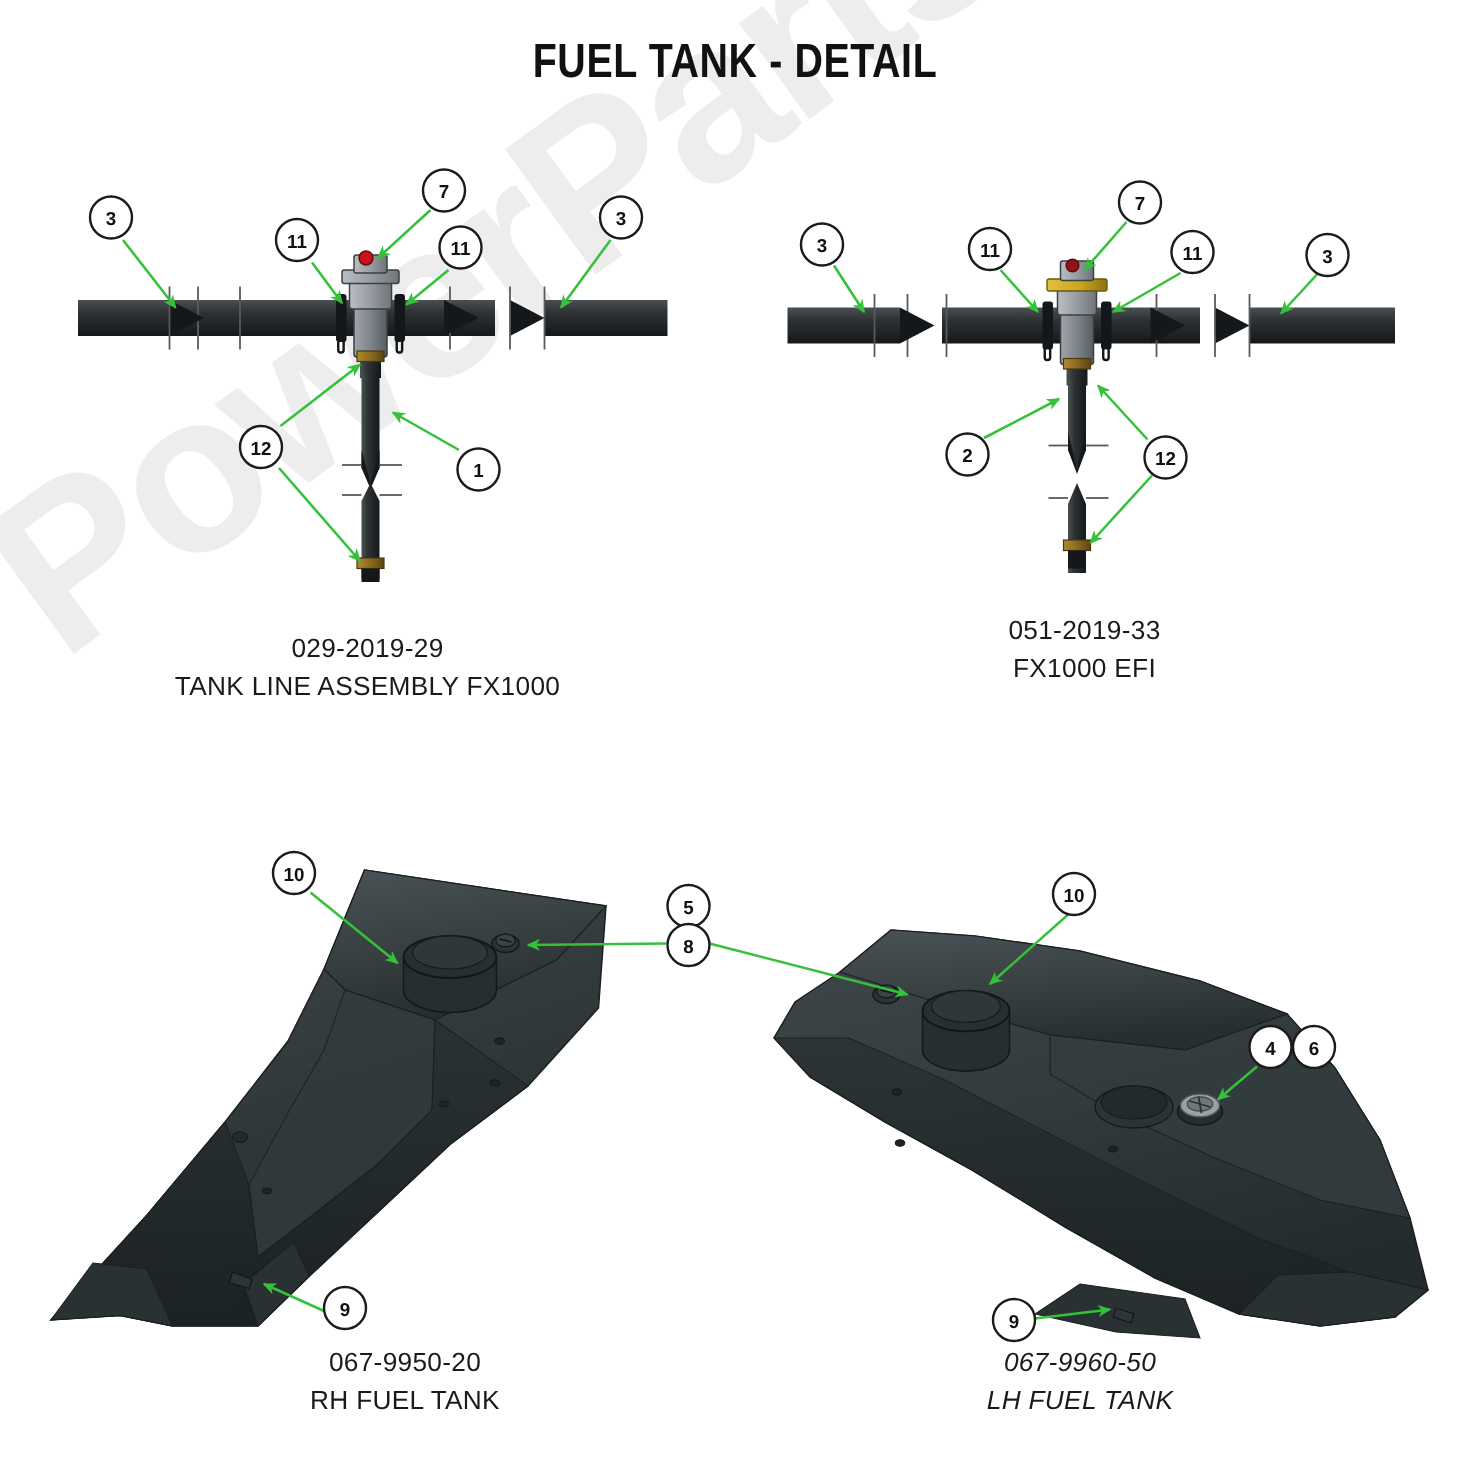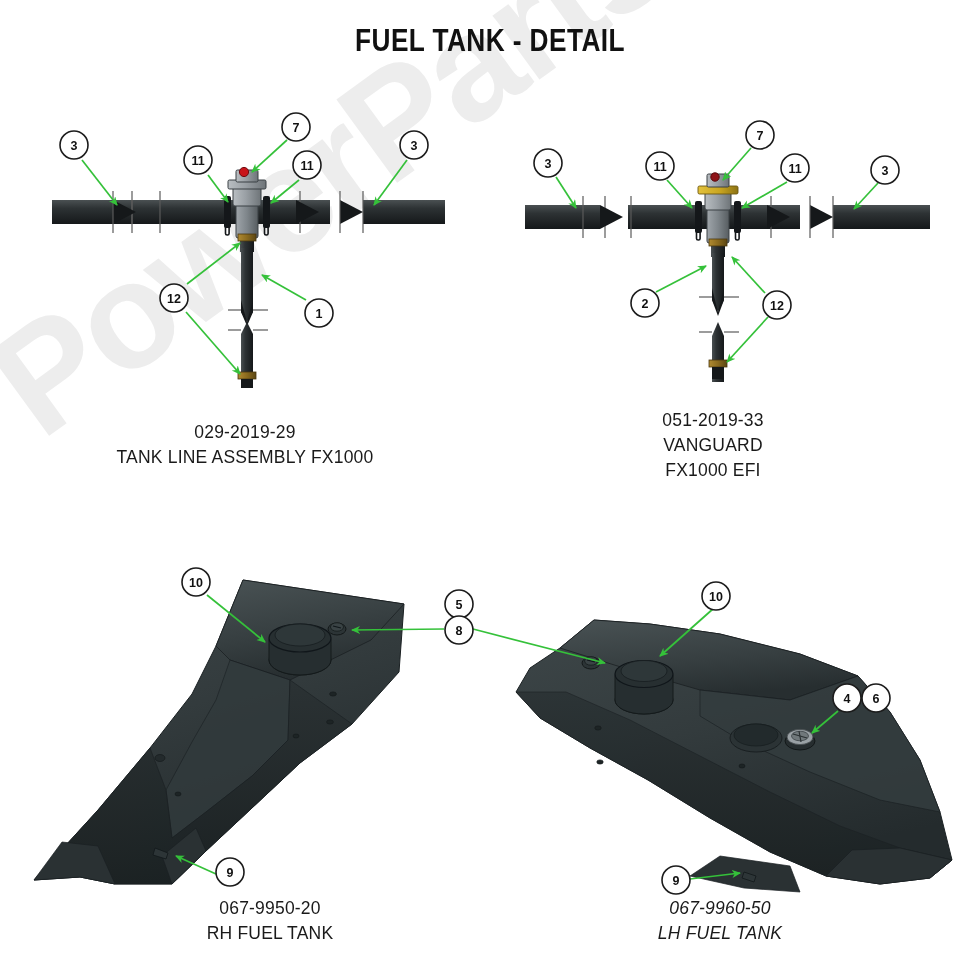--- a/index.html
+++ b/index.html
@@ -428,23 +428,22 @@
         <text class="bubble-txt" x="676" y="885">9</text>
       </g>
     </g>
   </svg>
 
   <div class="caption" style="left:0;top:420px;width:490px;">
     <div>029-2019-29</div>
     <div>TANK LINE ASSEMBLY FX1000</div>
   </div>
 
-  <div class="caption" style="left:468px;top:408px;width:490px;">
+  <div class="caption" style="left:478px;top:408px;width:490px;">
     <div>051-2019-33</div>
-    <div>VANGUARD</div>
     <div>FX1000 EFI</div>
   </div>
 
   <div class="caption" style="left:60px;top:896px;width:420px;">
     <div>067-9950-20</div>
     <div>RH FUEL TANK</div>
   </div>
 
   <div class="caption" style="left:510px;top:896px;width:420px;font-style:italic;">
     <div>067-9960-50</div>

